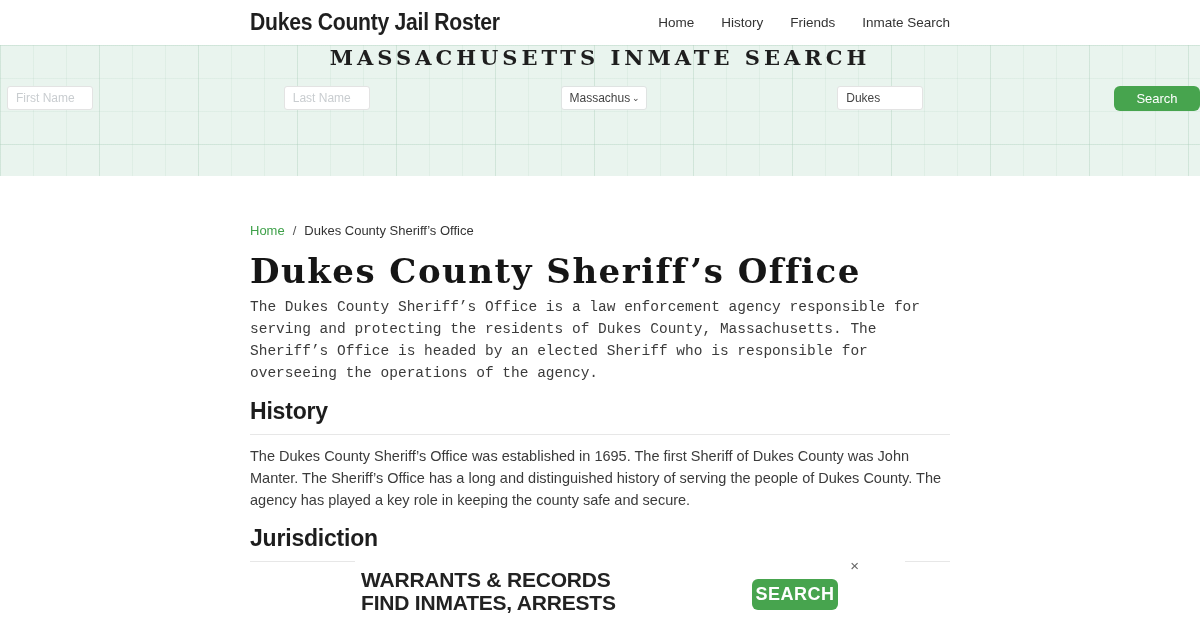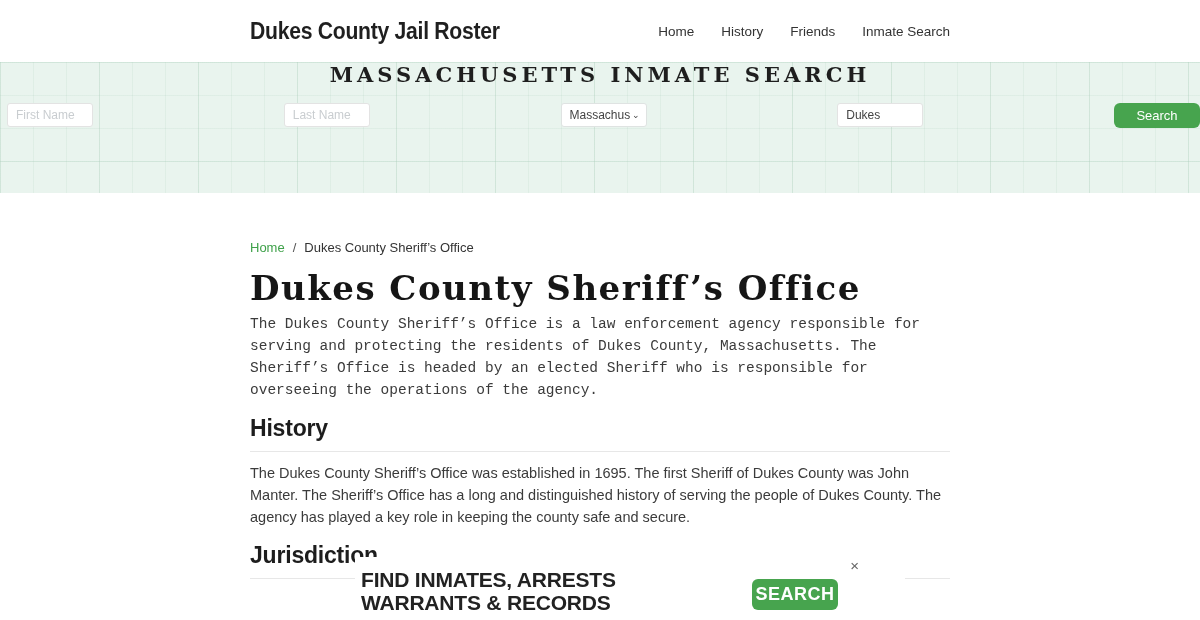--- a/index.html
+++ b/index.html
@@ -1,20 +1,20 @@
 <!DOCTYPE html>
 <html><head>
 <meta charset="utf-8">
 <style>
   * { margin:0; padding:0; box-sizing:border-box; }
   html,body { width:1200px; height:620px; overflow:hidden; background:#fff;
     font-family:"Liberation Sans", sans-serif; color:#3d3d3d; position:relative; }
 
   
-  .header { height:62px; background:#fff; }
+  .header { height:45px; background:#fff; }
   .container { width:700px; margin:0 auto; }
   .header .container { display:flex; align-items:center; justify-content:space-between; height:100%; }
   .logo { font-size:23px; font-weight:bold; color:#1f1f1f; letter-spacing:-0.3px;
           transform:scaleX(.92); transform-origin:left center; white-space:nowrap; }
   .nav { display:flex; gap:27px; }
   .nav a { font-size:13.5px; color:#333; text-decoration:none; cursor:pointer; }
 
   
   .hero { height:131px; background-color:#e9f4ee; text-align:center; 
     background-image:
@@ -120,17 +120,17 @@
 
   </div>
 
   
 
 </div>
 
 <div class="ad">
   <span class="ad-close">×</span>
   <div class="ad-text">
+    <div>WARRANTS &amp; RECORDS</div>
     <div>FIND INMATES, ARRESTS</div>
-    <div>WARRANTS &amp; RECORDS</div>
   </div>
   <button class="btn-green">SEARCH</button>
 </div>
 
 </body></html>

